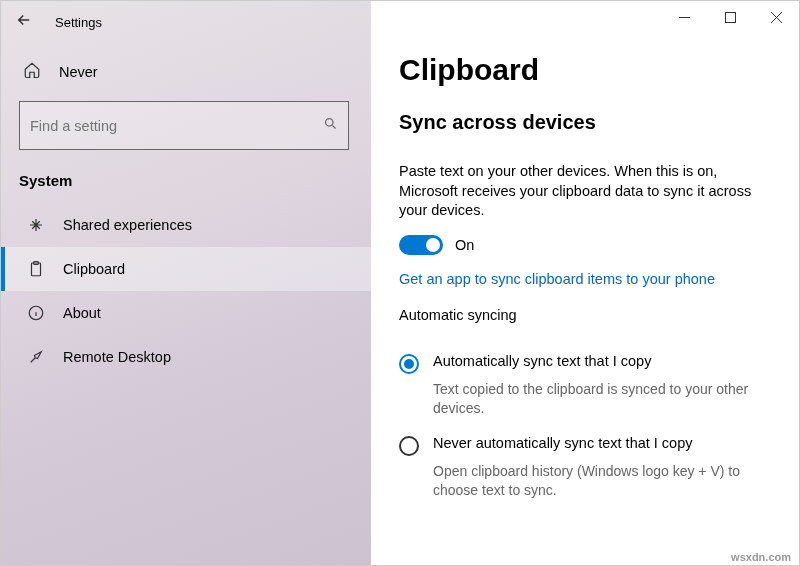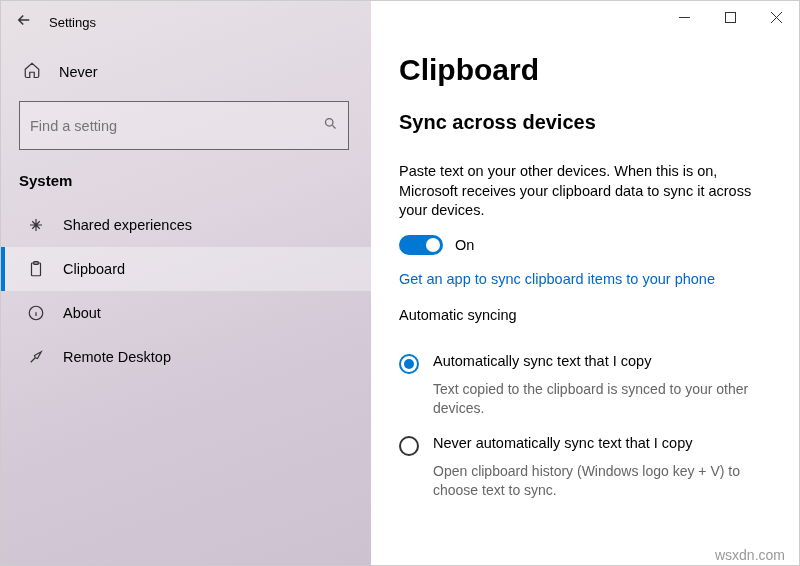--- a/index.html
+++ b/index.html
@@ -4,21 +4,21 @@
 <style>
   * { box-sizing: border-box; margin: 0; padding: 0; font-family: "Segoe UI", Arial, sans-serif; }
   body { width: 800px; height: 566px; overflow: hidden; background: #fff; color: #000; }
   .window { display: flex; width: 800px; height: 566px; border: 1px solid #ccc; }
   .sidebar {
     width: 370px; height: 100%;
     background: linear-gradient(160deg, #e8e2e6 0%, #ded5df 40%, #d2c8d6 70%, #cdc3d0 100%);
     display: flex; flex-direction: column;
     padding-top: 0;
   }
-  .titlebar { display: flex; align-items: center; height: 42px; padding-left: 14px; gap: 16px; }
+  .titlebar { display: flex; align-items: center; height: 42px; padding-left: 14px; gap: 22px; }
   .titlebar .back svg { width: 18px; height: 18px; }
   .titlebar .title { font-size: 13px; }
   .home-row { display: flex; align-items: center; gap: 18px; padding: 18px 0 18px 22px; }
   .home-row .icon svg { width: 18px; height: 18px; }
   .home-row .label { font-size: 14.5px; }
   .search {
     margin: 0 22px 22px 18px; height: 49px;
     border: 1px solid #666; background: rgba(255,255,255,0.25);
     display: flex; align-items: center; padding: 6px 10px;
   }
@@ -61,21 +61,21 @@
   .sub-h { font-size: 14.5px; margin-bottom: 30px; }
   .radio-opt { display: flex; gap: 14px; margin-bottom: 6px; }
   .radio-circle {
     width: 20px; height: 20px; border: 2px solid #333; border-radius: 50%; flex-shrink: 0;
     display: flex; align-items: center; justify-content: center; margin-top: 1px;
   }
   .radio-circle.checked { border-color: #0078d4; }
   .radio-circle.checked::after { content: ""; width: 10px; height: 10px; border-radius: 50%; background: #0078d4; }
   .radio-label { font-size: 14.5px; }
   .radio-sub { font-size: 14px; color: #666; margin-left: 34px; max-width: 360px; line-height: 1.35; margin-bottom: 18px; }
-  .watermark { position: absolute; bottom: 2px; right: 14px; font-size: 14px; color: #999; }
+  .watermark { position: absolute; bottom: 2px; right: 8px; font-size: 11px; color: #999; font-weight: bold; }
 </style>
 </head>
 <body>
 
 <div class="window">
 
   <div class="sidebar">
     <div class="titlebar">
       <span class="back">
         <svg viewBox="0 0 24 24" fill="none" stroke="#333" stroke-width="2">

